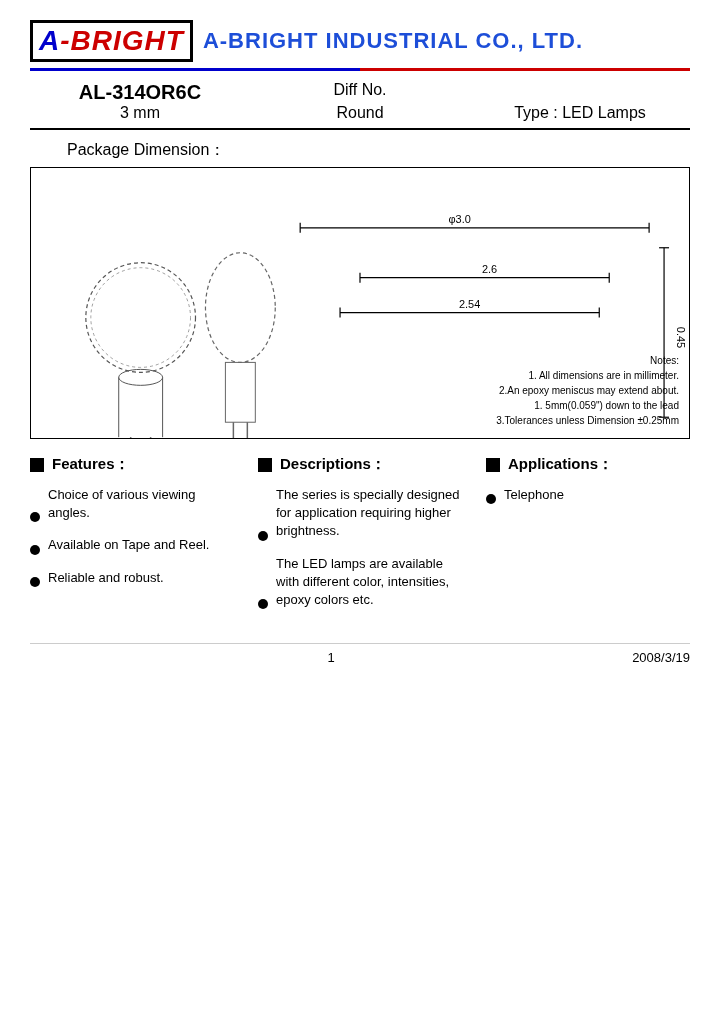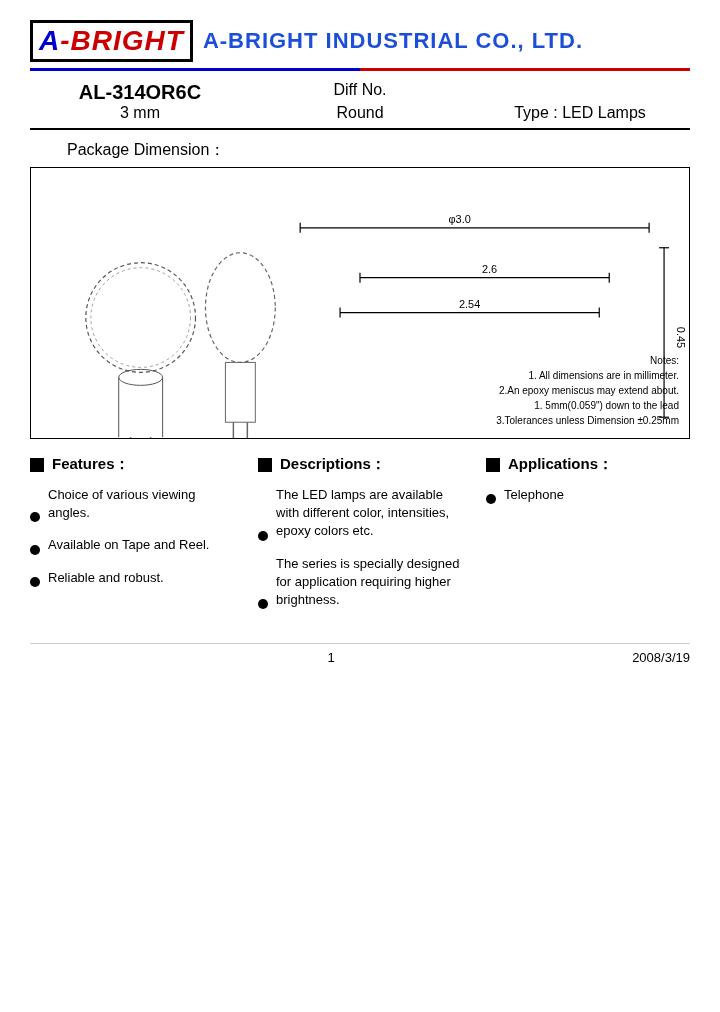--- a/index.html
+++ b/index.html
@@ -251,25 +251,25 @@
     </div>
   </div>
 
   <div>
     <div class="column-header">
       <span class="black-square"></span>
       <span>Descriptions：</span>
     </div>
     <div class="bullet-item">
       <span class="bullet-circle"></span>
+      <span>The series is specially designed for application requiring higher brightness.</span>
+    </div>
+    <div class="bullet-item">
+      <span class="bullet-circle"></span>
       <span>The LED lamps are available with different color, intensities, epoxy colors etc.</span>
-    </div>
-    <div class="bullet-item">
-      <span class="bullet-circle"></span>
-      <span>The series is specially designed for application requiring higher brightness.</span>
     </div>
   </div>
 
   <div>
     <div class="column-header">
       <span class="black-square"></span>
       <span>Applications：</span>
     </div>
     <div class="bullet-item">
       <span class="bullet-circle"></span>

